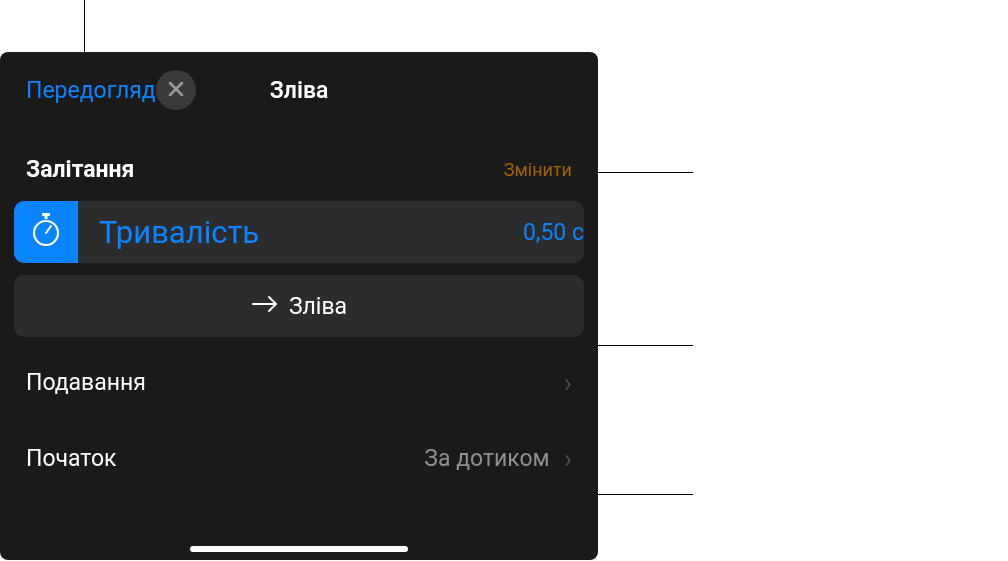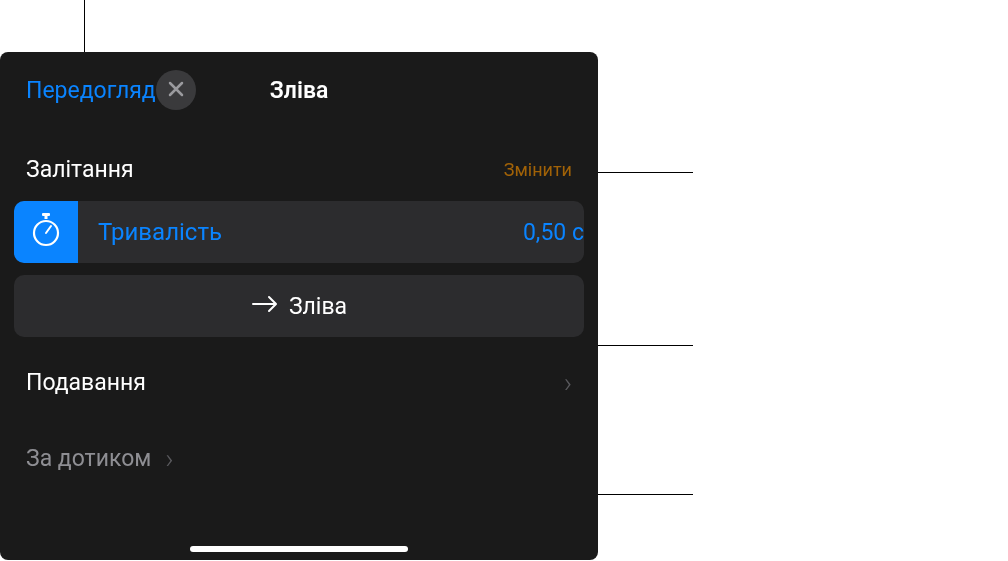--- a/index.html
+++ b/index.html
@@ -62,21 +62,21 @@
     }
     .section-header {
       display: flex;
       justify-content: space-between;
       align-items: center;
       padding: 32px 26px 14px 26px;
     }
     .section-label {
       color: #fff;
       font-size: 23px;
-      font-weight: 400;
+      font-weight: 700;
     }
     .change-btn {
       color: #a16207;
       font-size: 18px;
       font-weight: 400;
       background: none;
       border: none;
       cursor: pointer;
     }
     .duration-row {
@@ -91,24 +91,23 @@
     .duration-icon-box {
       width: 64px;
       height: 100%;
       background: #0a84ff;
       display: flex;
       align-items: center;
       justify-content: center;
     }
     .duration-label {
       color: #0a84ff;
-      font-size: 24px;
-      padding-left: 1px;
+      font-size: 31px;
+      padding-left: 21px;
       flex: 1;
-      margin-left: 19px;
     }
     .duration-value {
       color: #0a84ff;
       font-size: 23px;
     }
     .direction-row {
       margin: 12px 14px 9px 14px;
       background: #2c2c2e;
       border-radius: 10px;
       display: flex;
@@ -246,20 +245,21 @@
   </div>
 
   <div class="list-row">
     <div class="list-label">Подавання</div>
     <div class="list-right">
       <span class="chevron">›</span>
     </div>
   </div>
 
   <div class="list-row">
+    <div class="list-label">Початок</div>
     <div class="list-right">
       <span class="list-value">За дотиком</span>
       <span class="chevron">›</span>
     </div>
   </div>
 
   <div class="home-indicator"></div>
 </div>
 
 </body></html>

